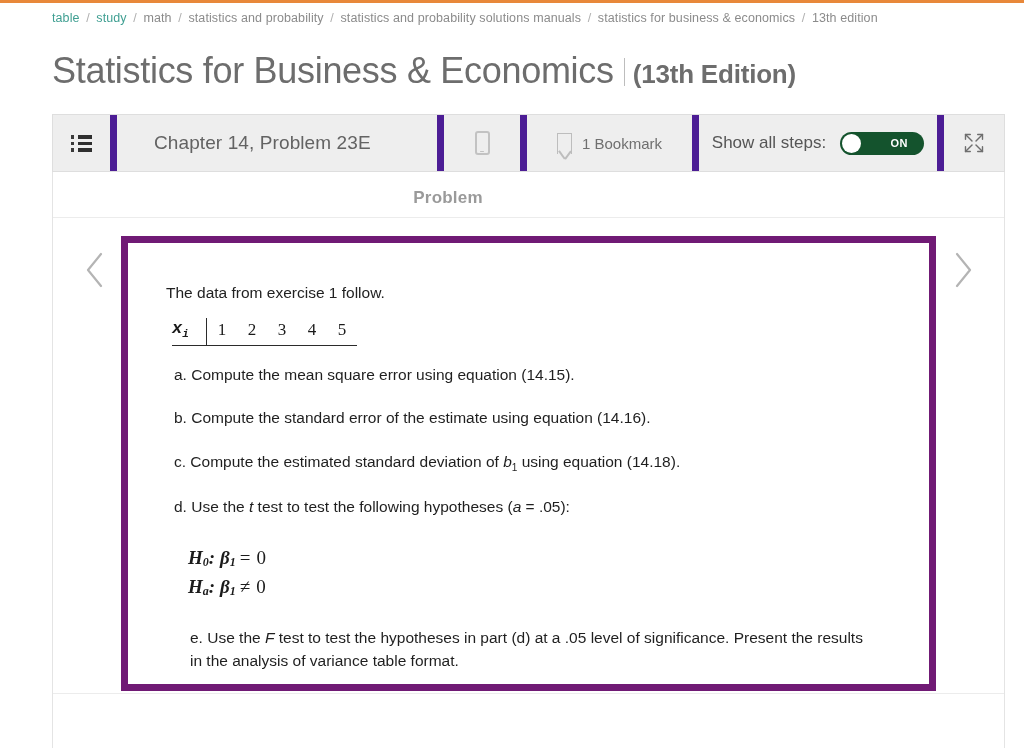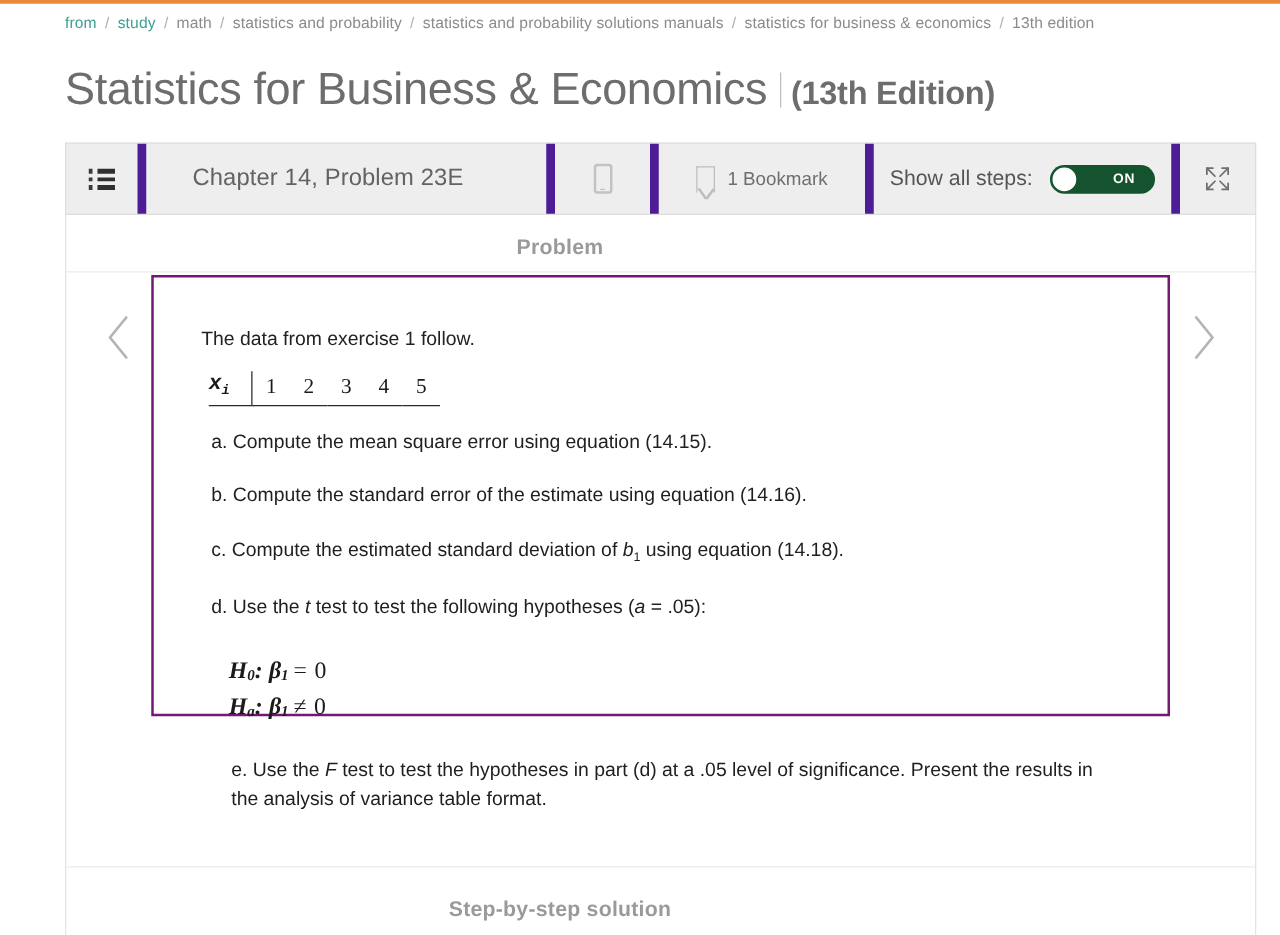--- a/index.html
+++ b/index.html
@@ -228,24 +228,24 @@
     position: absolute;
     width: 26px; height: 44px;
     cursor: pointer;
   }
   .chev-left { top: 248px; left: 82px; }
   .chev-right { top: 248px; left: 950px; }
 
   
   .card {
     position: absolute;
-    top: 220px; left: 121px;
-    width: 815px; height: 353px;
+    top: 236px; left: 121px;
+    width: 815px; height: 455px;
     background: #ffffff;
-    border: 2px solid #701a75;
+    border: 7px solid #701a75;
   }
   .card-inner {
     padding: 38px 42px 0 38px;
   }
 
   .p-line {
     font-size: 15.5px;
     color: #222222;
     line-height: 1.5;
     margin: 0 0 14px 0;
@@ -337,21 +337,21 @@
   }
 </style>
 </head>
 <body>
 
 <div id="page">
 
   <div class="top-strip"></div>
 
   <div class="breadcrumb">
-    <span class="crumb link">from</span>
+    <span class="crumb link">table</span>
     <span class="sep">/</span>
     <span class="crumb link">study</span>
     <span class="sep">/</span>
     <span class="crumb">math</span>
     <span class="sep">/</span>
     <span class="crumb">statistics and probability</span>
     <span class="sep">/</span>
     <span class="crumb">statistics and probability solutions manuals</span>
     <span class="sep">/</span>
     <span class="crumb">statistics for business &amp; economics</span>
@@ -421,21 +421,20 @@
     </div>
 
   </div>
 
   <div class="body-frame">
     <div class="frame-rule rule-problem"></div>
     <div class="frame-rule rule-solution"></div>
   </div>
 
   <div class="section-head section-problem">Problem</div>
-  <div class="section-head section-solution">Step-by-step solution</div>
 
   <div class="chev chev-left">
     <svg width="26" height="44" viewBox="0 0 26 44">
       <polyline points="19,6 6,22 19,38" fill="none" stroke="#b4b4b4" stroke-width="2.2" stroke-linecap="round" stroke-linejoin="round"></polyline>
     </svg>
   </div>
   <div class="chev chev-right">
     <svg width="26" height="44" viewBox="0 0 26 44">
       <polyline points="7,6 20,22 7,38" fill="none" stroke="#b4b4b4" stroke-width="2.2" stroke-linecap="round" stroke-linejoin="round"></polyline>
     </svg>

